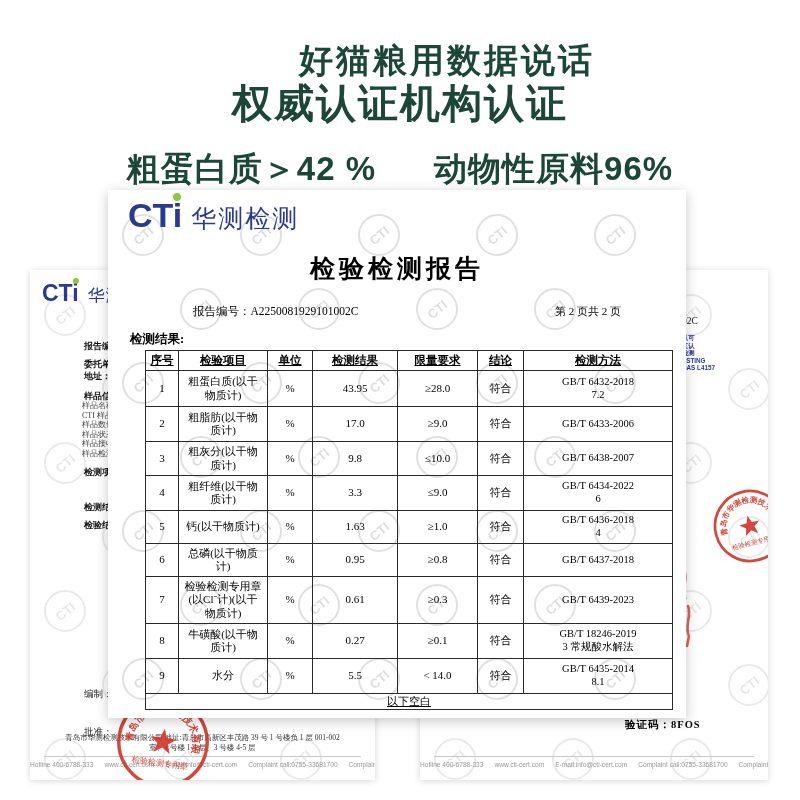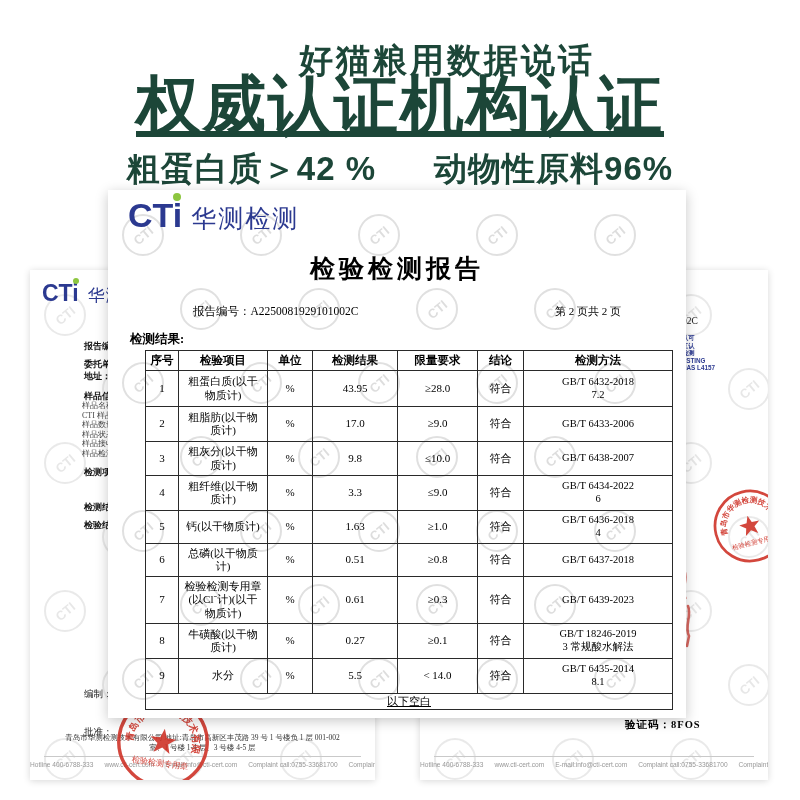--- a/index.html
+++ b/index.html
@@ -2,21 +2,21 @@
 <html><head>
 <meta charset="utf-8">
 <style>
   html,body{margin:0;padding:0;background:#fff;}
   .stage{position:relative;width:800px;height:800px;background:#fff;overflow:hidden;
          font-family:"Liberation Serif",serif;color:#111;}
   
   .hero{position:absolute;left:0;top:0;width:800px;text-align:center;
         color:#1c4638;font-family:"Liberation Sans",sans-serif;}
   .hero-subtitle{position:absolute;top:38px;left:0;width:100%;font-size:34px;font-weight:700;letter-spacing:3px;padding-left:47px;}
-  .hero-title{position:absolute;top:62px;left:0;width:100%;font-size:64px;font-weight:800;letter-spacing:2px;text-decoration:underline;}
+  .hero-title{position:absolute;top:76px;left:0;width:100%;font-size:40px;font-weight:800;letter-spacing:2px;}
   .hero-stats{position:absolute;top:147px;left:0;width:100%;display:flex;justify-content:center;gap:58px;
               font-size:33px;font-weight:600;letter-spacing:1px;}
   
   .page{position:absolute;background:#fff;overflow:hidden;}
   .page-left {left:30px; top:270px;width:345px;height:510px;z-index:1;box-shadow:0 1px 7px rgba(0,0,0,.16);}
   .page-right{left:420px;top:270px;width:348px;height:510px;z-index:1;box-shadow:0 1px 7px rgba(0,0,0,.16);}
   .page-main {left:108px;top:190px;width:578px;height:528px;z-index:2;box-shadow:0 3px 12px rgba(0,0,0,.22);}
   .wm-layer{position:absolute;inset:0;z-index:0;pointer-events:none;}
   .wm{position:absolute;width:38px;height:38px;border:2px solid rgba(125,125,125,.24);border-radius:50%;
       display:flex;align-items:center;justify-content:center;}
@@ -41,21 +41,21 @@
   .rp-no{position:absolute;left:85px;top:114px;font-size:11.5px;color:#000;}
   .rp-page{position:absolute;left:447px;top:114px;font-size:11px;color:#000;}
   .rp-results-label{position:absolute;left:22px;top:141px;font-size:12.5px;font-weight:700;color:#000;}
   .rp-table{position:absolute;left:37px;top:160px;width:527px;border-collapse:collapse;
             table-layout:fixed;font-size:11px;color:#000;border:1.5px solid #222;}
   .rp-table th,.rp-table td{border:1px solid #2a2a2a;text-align:center;vertical-align:middle;
             padding:1px 2px;line-height:1.2;}
   .rp-table th{font-weight:700;font-size:11.5px;}
   .rp-table td.c-item{word-break:break-all;padding:1px 4px;}
   .rp-table td.c-method{white-space:pre-line;font-size:10.5px;}
-  thead tr{height:20px;}
+  thead tr{height:20px;text-decoration:underline;}
   tbody tr:nth-child(1){height:36px;} tbody tr:nth-child(2){height:35px;}
   tbody tr:nth-child(3){height:34px;} tbody tr:nth-child(4){height:35px;}
   tbody tr:nth-child(5){height:33px;} tbody tr:nth-child(6){height:33px;}
   tbody tr:nth-child(7){height:47px;} tbody tr:nth-child(8){height:35px;}
   tbody tr:nth-child(9){height:35px;} tbody tr.blank{height:16px;text-decoration:underline;}
   
   .lp-label{position:absolute;left:54px;font-size:9px;font-weight:700;color:#151515;white-space:nowrap;}
   .lp-sample{position:absolute;left:52px;top:131px;font-size:8px;color:#444;line-height:9.6px;white-space:nowrap;}
   .lp-sign{position:absolute;left:54px;font-size:9.5px;color:#222;}
   .lp-address{position:absolute;left:8%;width:84%;top:463px;text-align:center;
@@ -457,21 +457,21 @@
               <td>1.63</td>
             <td>≥1.0</td>
               <td>符合</td>
             <td class="c-method">GB/T 6436-2018
 4</td>
           </tr>
           <tr>
             <td>6</td>
               <td class="c-item">总磷(以干物质计)</td>
             <td>%</td>
-              <td>0.51</td>
+              <td>0.95</td>
             <td>≥0.8</td>
               <td>符合</td>
             <td class="c-method">GB/T 6437-2018</td>
           </tr>
           <tr>
             <td>7</td>
               <td class="c-item">检验检测专用章(以Cl⁻计)(以干物质计)</td>
             <td>%</td>
               <td>0.61</td>
             <td>≥0.3</td>

